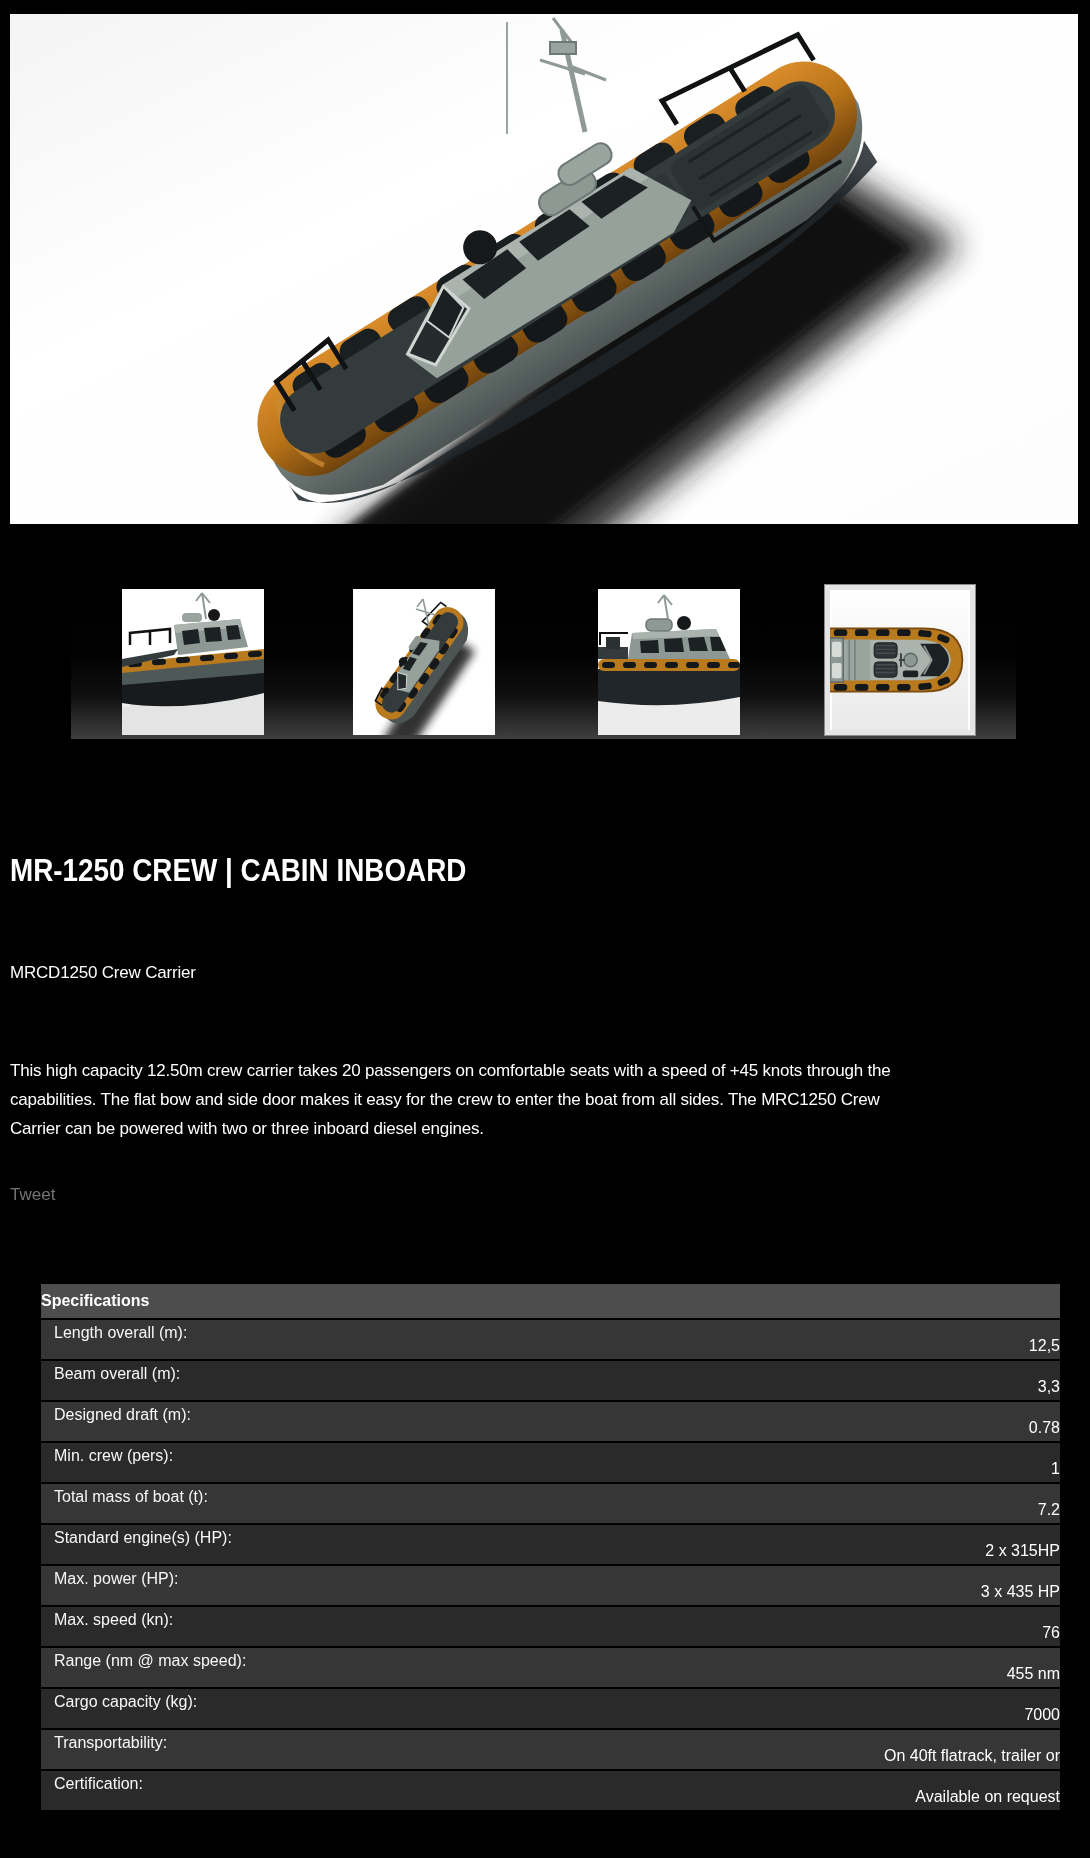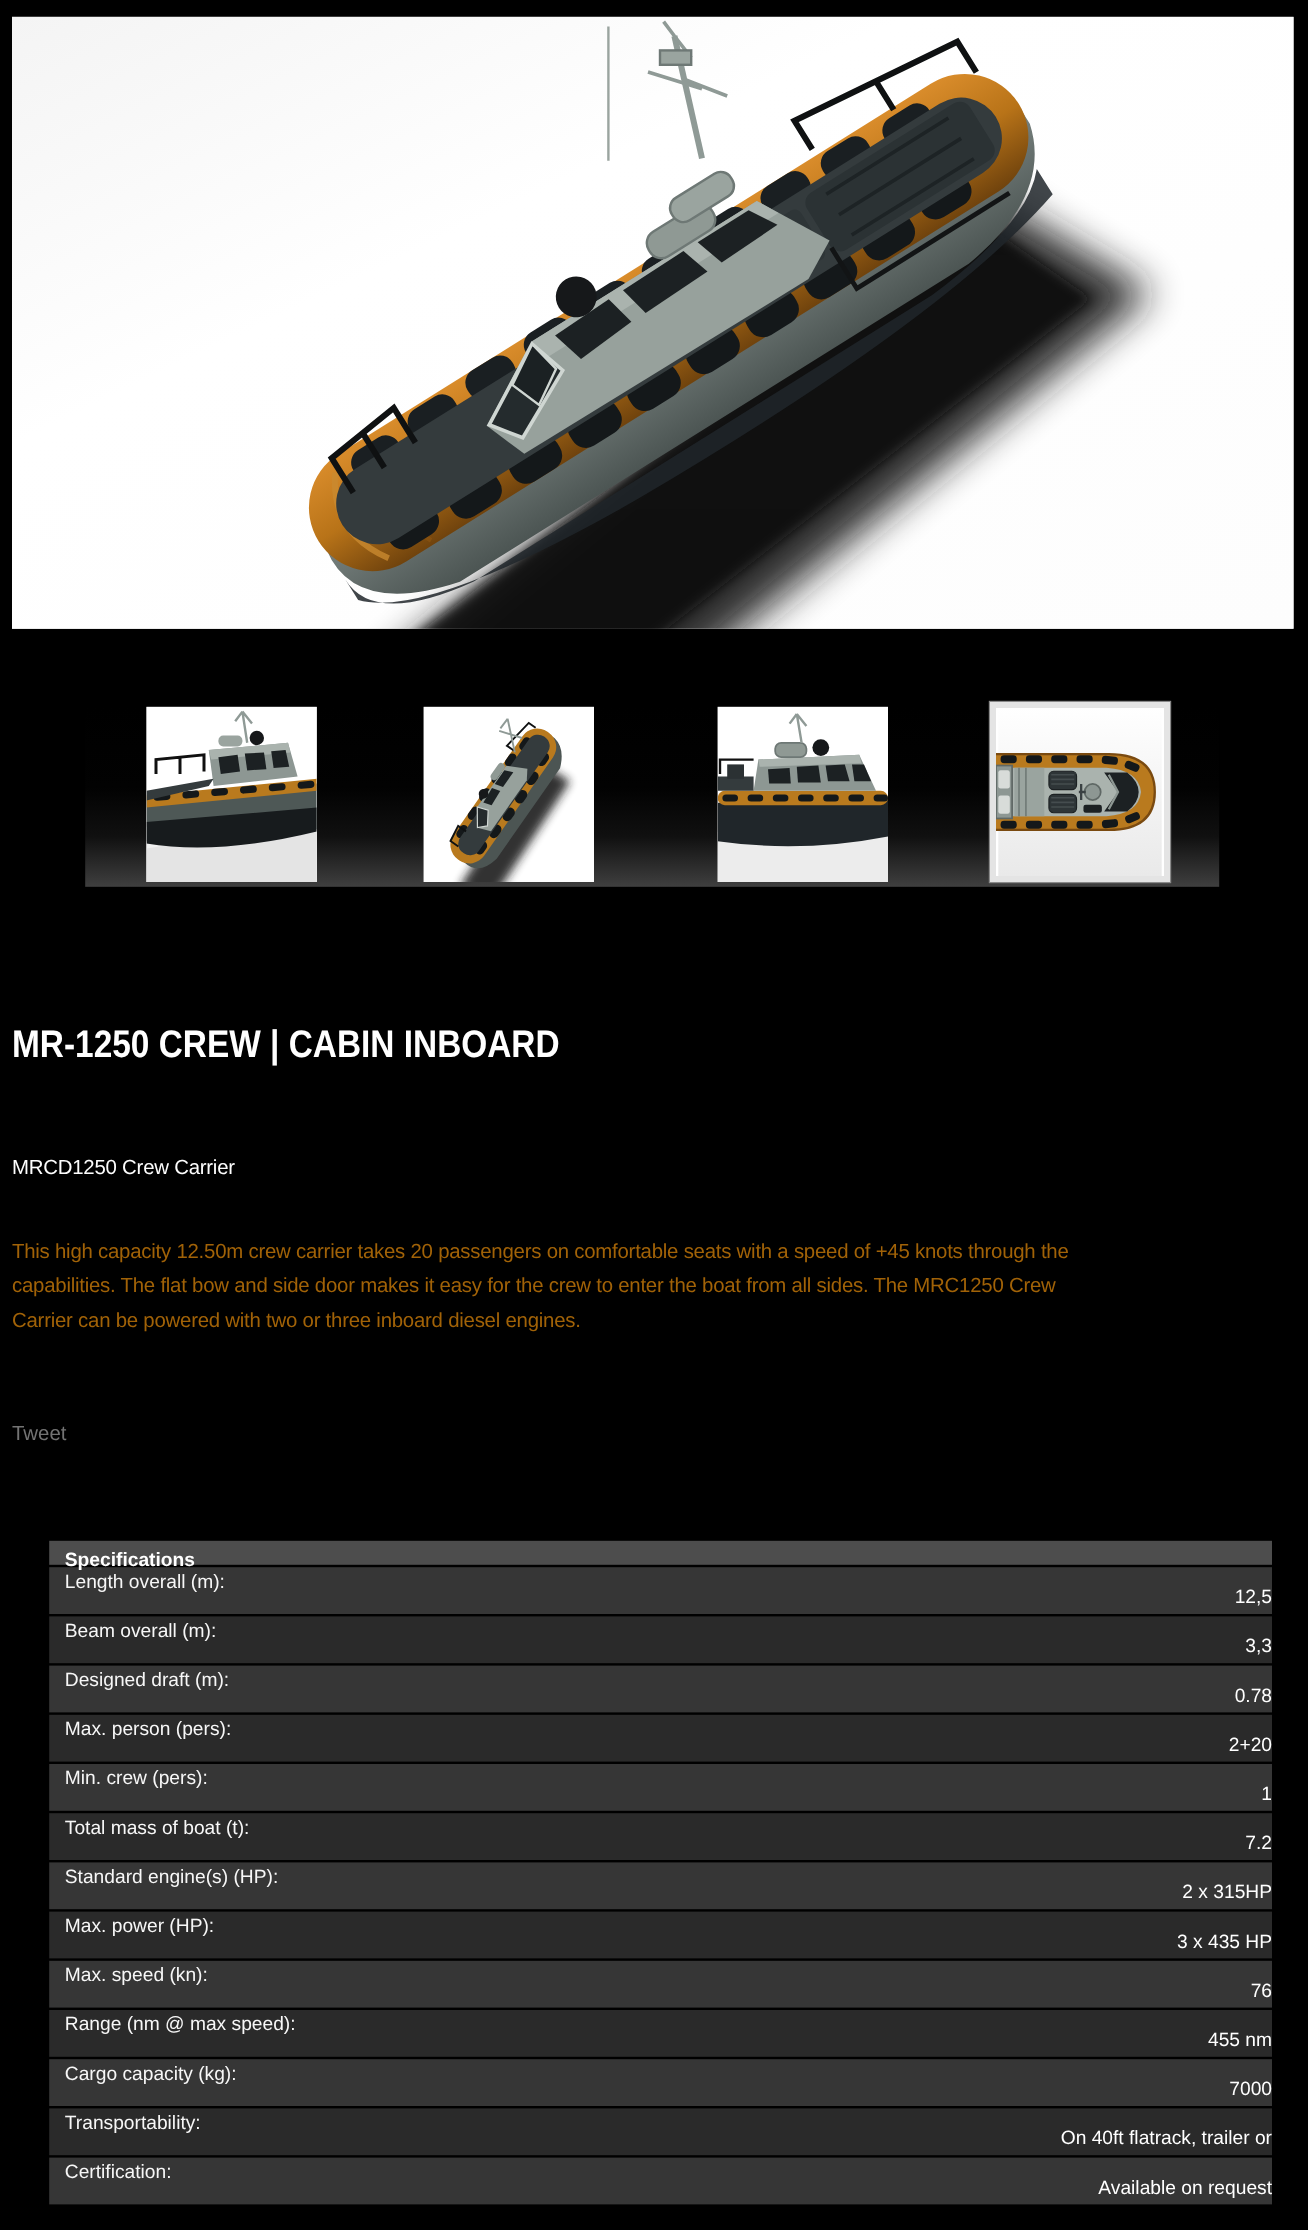--- a/index.html
+++ b/index.html
@@ -16,28 +16,28 @@
   .thumb.selected{top:585px;width:150px;height:150px;border:5px solid #e4e4e4;box-sizing:border-box;
     box-shadow:0 0 0 1px #8a8a8a;}
   .thumb.selected svg{width:140px;height:140px;}
   #thumb1{left:122px;} #thumb2{left:353px;} #thumb3{left:598px;} #thumb4{left:825px;}
 
   
   .title{position:absolute;left:10px;top:831px;font-size:32px;font-weight:bold;color:#fff;
     white-space:nowrap;letter-spacing:0;}
   .title .squeeze{display:inline-block;transform:scaleX(0.87);transform-origin:0 50%;}
   .subtitle{position:absolute;left:10px;top:963px;font-size:17px;color:#fdfdfd;letter-spacing:-0.2px;}
-  .description{position:absolute;left:10px;top:1028px;width:1068px;font-size:17px;line-height:29px;
-    color:#a16207;letter-spacing:-0.2px;}
+  .description{position:absolute;left:10px;top:1056px;width:1068px;font-size:17px;line-height:29px;
+    color:#ffffff;letter-spacing:-0.2px;}
   .tweet{position:absolute;left:10px;top:1185px;font-size:17px;color:#737373;cursor:pointer;}
 
   
   .specs{position:absolute;left:41px;top:1284px;width:1019px;}
-  .specs-header{height:20px;line-height:34px;background:#4d4d4d;font-weight:bold;font-size:16px;
-    padding-left:13px;color:#fff;}
+  .specs-header{height:34px;line-height:34px;background:#4d4d4d;font-weight:bold;font-size:16px;
+    color:#fff;}
   .spec-row{height:39px;margin-top:2px;display:flex;justify-content:space-between;font-size:16px;}
   .spec-row:nth-child(odd){background:#363636;}
   .spec-row:nth-child(even){background:#2a2a2a;}
   .spec-label{align-self:flex-start;padding:4px 0 0 13px;color:#f7f7f7;}
   .spec-value{align-self:flex-end;padding:0 0 4px 0;color:#fff;text-align:right;}
 </style>
 </head>
 <body>
 
 <div id="page">
@@ -330,24 +330,20 @@
         </div>
         <div class="spec-row">
           <span class="spec-label">Beam overall (m):</span>
           <span class="spec-value">3,3</span>
         </div>
         <div class="spec-row">
           <span class="spec-label">Designed draft (m):</span>
           <span class="spec-value">0.78</span>
         </div>
         <div class="spec-row">
-          <span class="spec-label">Max. person (pers):</span>
-          <span class="spec-value">2+20</span>
-        </div>
-        <div class="spec-row">
           <span class="spec-label">Min. crew (pers):</span>
           <span class="spec-value">1</span>
         </div>
         <div class="spec-row">
           <span class="spec-label">Total mass of boat (t):</span>
           <span class="spec-value">7.2</span>
         </div>
         <div class="spec-row">
           <span class="spec-label">Standard engine(s) (HP):</span>
           <span class="spec-value">2 x 315HP</span>

